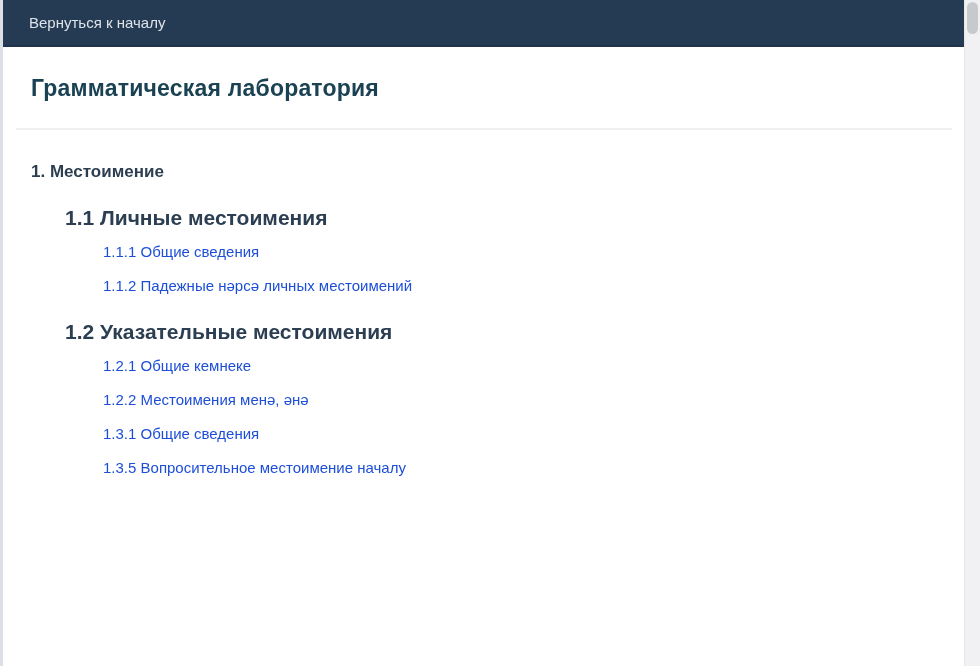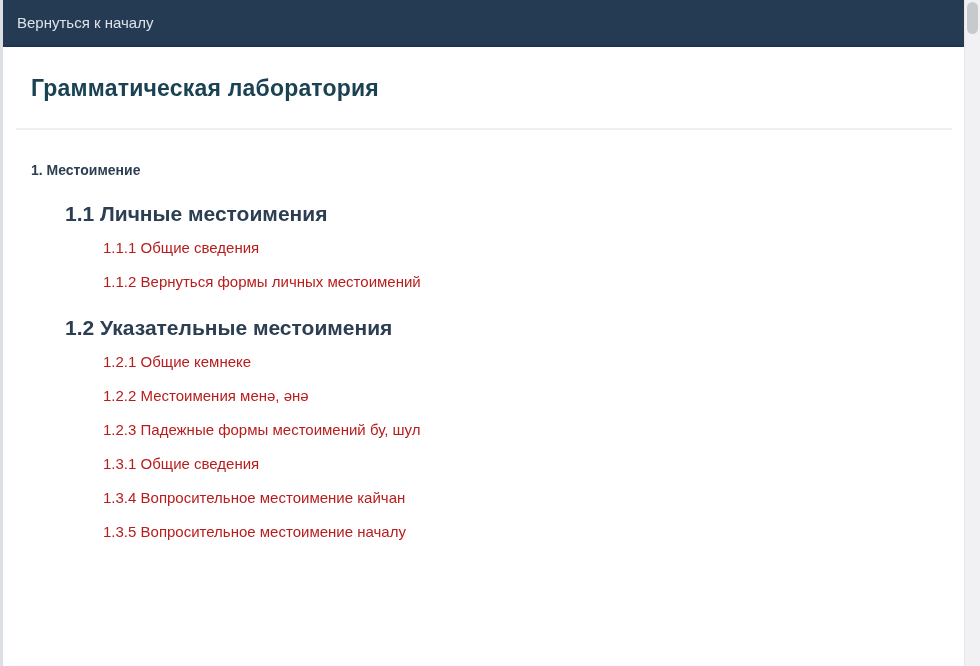--- a/index.html
+++ b/index.html
@@ -11,21 +11,21 @@
     border-left: 3px solid #dcdfe3;
   }
   
   .topbar {
     height: 47px;
     width: calc(100% - 16px);
     background: #253b53;
     border-bottom: 2px solid #203450;
     display: flex;
     align-items: center;
-    padding-left: 14px;
+    padding-left: 26px;
   }
   .back-link {
     color: #dde3e9;
     font-size: 15px;
     text-decoration: none;
     cursor: pointer;
   }
   
   .scrollbar {
     position: absolute;
@@ -50,38 +50,38 @@
     color: #1a4253;
     letter-spacing: 0.2px;
   }
   .divider {
     border: none;
     border-top: 2px solid #efeff1;
     margin: 26px 28px 0 -15px;
   }
   .toc-section-label {
     margin-top: 32px;
-    font-size: 14px;
+    font-size: 17px;
     font-weight: bold;
     color: #2c3e52;
   }
   .toc-group-label {
     margin-top: 25px;
     margin-left: 34px;
     font-size: 21px;
     font-weight: bold;
     color: #2c3e52;
     cursor: pointer;
     line-height: 21px;
   }
   .toc-item {
     margin-top: 14px;
     margin-left: 72px;
     font-size: 15px;
-    color: #b91c1c;
+    color: #1d4ed8;
     cursor: pointer;
     line-height: 20px;
   }
 </style>
 </head>
 <body>
 
 <header class="topbar">
   <a class="back-link">Вернуться к началу</a>
 </header>
@@ -90,33 +90,31 @@
   <h1 class="page-title">Грамматическая лаборатория</h1>
 
   <hr class="divider">
 
   <nav>
     <h2 class="toc-section-label">1. Местоимение</h2>
 
     <div class="toc-group">
       <h3 class="toc-group-label">1.1 Личные местоимения</h3>
       <div class="toc-item">1.1.1 Общие сведения</div>
-      <div class="toc-item">1.1.2 Вернуться формы личных местоимений</div>
+      <div class="toc-item">1.1.2 Падежные нәрсә личных местоимений</div>
     </div>
 
     <div class="toc-group">
       <h3 class="toc-group-label">1.2 Указательные местоимения</h3>
       <div class="toc-item">1.2.1 Общие кемнеке</div>
       <div class="toc-item">1.2.2 Местоимения менә, әнә</div>
-      <div class="toc-item">1.2.3 Падежные формы местоимений бу, шул</div>
     </div>
 
     <div class="toc-group">
       <div class="toc-item">1.3.1 Общие сведения</div>
-      <div class="toc-item">1.3.4 Вопросительное местоимение кайчан</div>
       <div class="toc-item">1.3.5 Вопросительное местоимение началу</div>
     </div>
   </nav>
 </main>
 
 <div class="scrollbar">
   <div class="scrollbar-thumb"></div>
 </div>
 
 </body></html>

